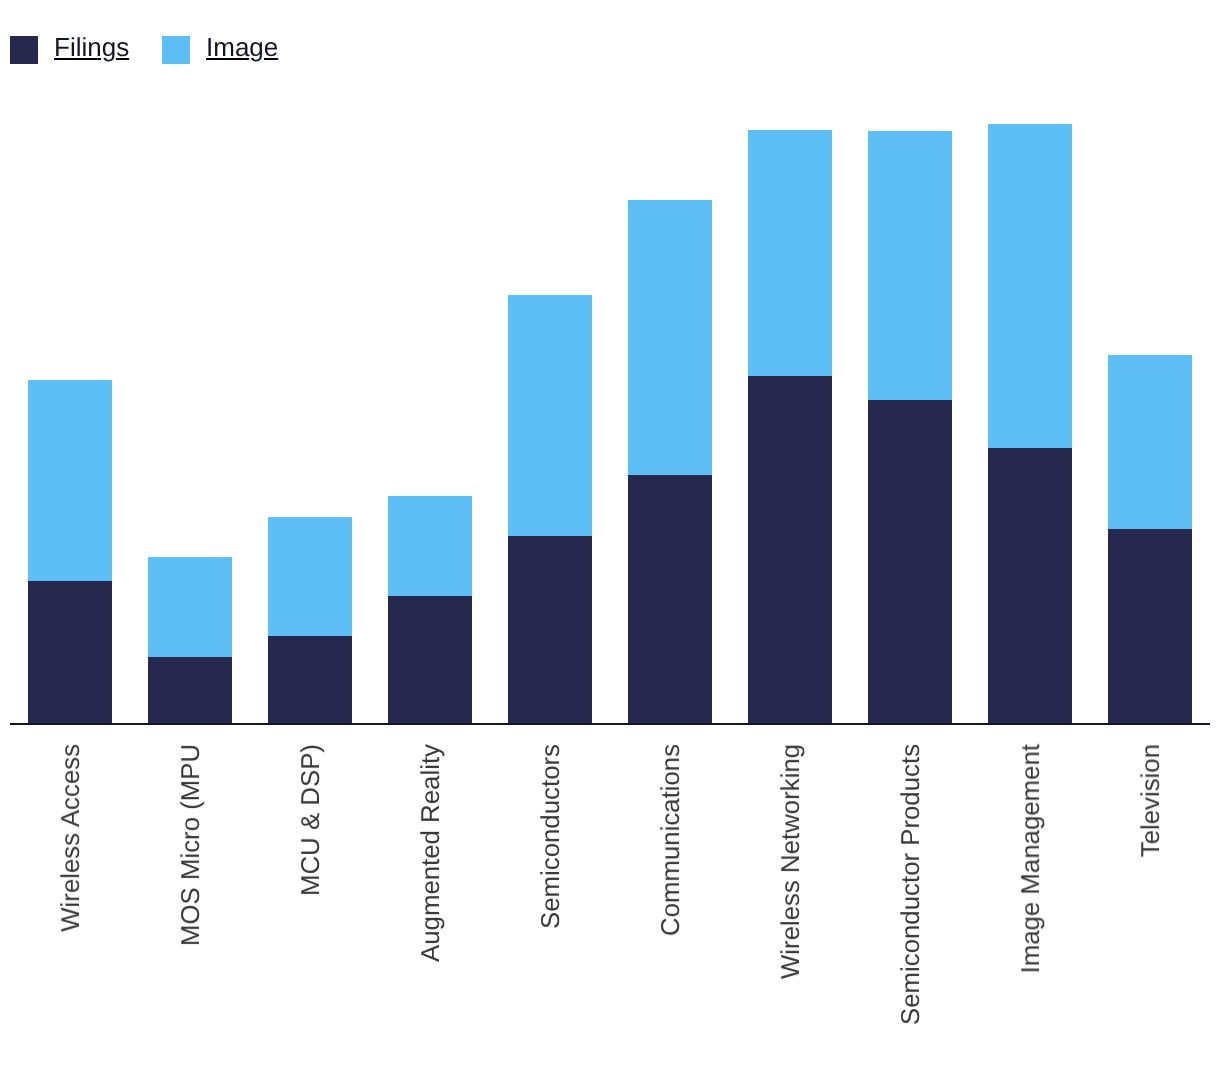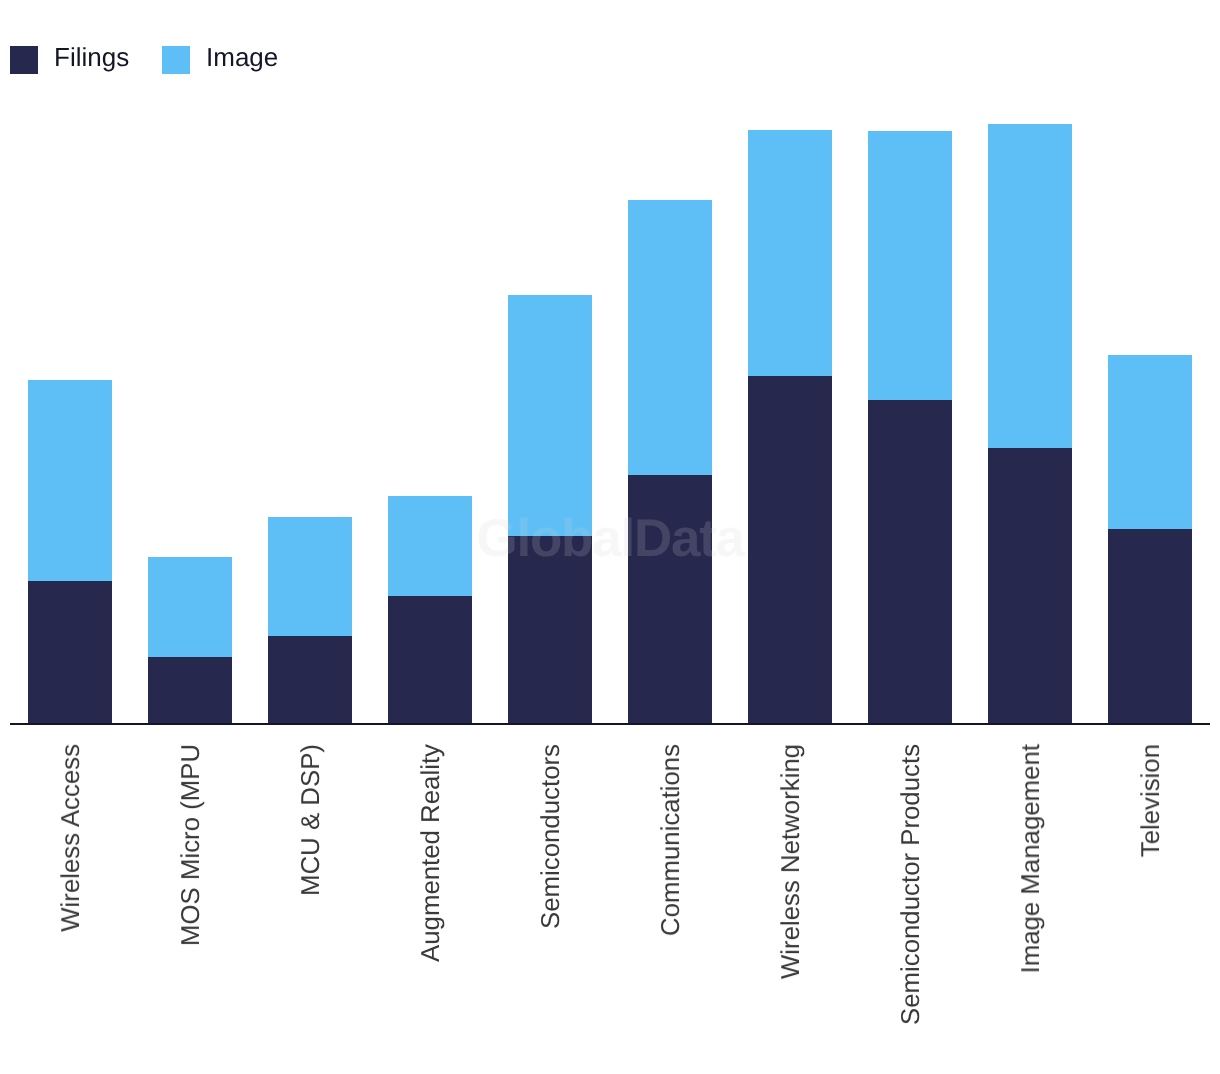--- a/index.html
+++ b/index.html
@@ -4,21 +4,21 @@
 <title>Filings and Grants by Technology Area</title>
 <style>
   html,body{margin:0;padding:0;}
   body{width:1220px;height:1074px;background:#ffffff;
        font-family:"Liberation Sans",sans-serif;overflow:hidden;
        -webkit-font-smoothing:antialiased;text-rendering:geometricPrecision;}
   .page{position:relative;width:1220px;height:1074px;background:#ffffff;}
 
   
   .legend{position:absolute;left:0;top:0;width:1220px;height:120px;}
-  .legend-item{position:absolute;top:46px;display:flex;align-items:center;}
+  .legend-item{position:absolute;top:36px;display:flex;align-items:center;text-decoration:underline;}
   .legend-swatch{width:28px;height:28px;flex:0 0 28px;}
   .legend-label{font-size:26px;color:#141527;line-height:28px;
                 white-space:nowrap;margin-left:16px;position:relative;top:-3px;
                 will-change:opacity;}
 
   
   .plot{position:absolute;left:0;top:0;width:1220px;height:1074px;}
   .axis-line{position:absolute;left:10px;top:723px;width:1200px;height:2px;background:#141529;}
   .bar{position:absolute;}
   .seg{position:absolute;left:0;width:100%;}
@@ -96,15 +96,14 @@
         <div class="seg" style="top: 324px; height: 275px; background: rgb(39, 40, 78);"></div>
       </div>
       <div class="cat-label" style="left: 1016px;">Image Management</div>
       <div class="bar" style="left: 1108px; width: 84px; top: 355px; height: 368px;">
         <div class="seg" style="top: 0px; height: 174px; background: rgb(94, 191, 246);"></div>
         <div class="seg" style="top: 174px; height: 194px; background: rgb(39, 40, 78);"></div>
       </div>
       <div class="cat-label" style="left: 1136px;">Television</div>
     </div>
 
-  <div class="watermark">GlobalData</div>
 
 </div>
 
 </body></html>

